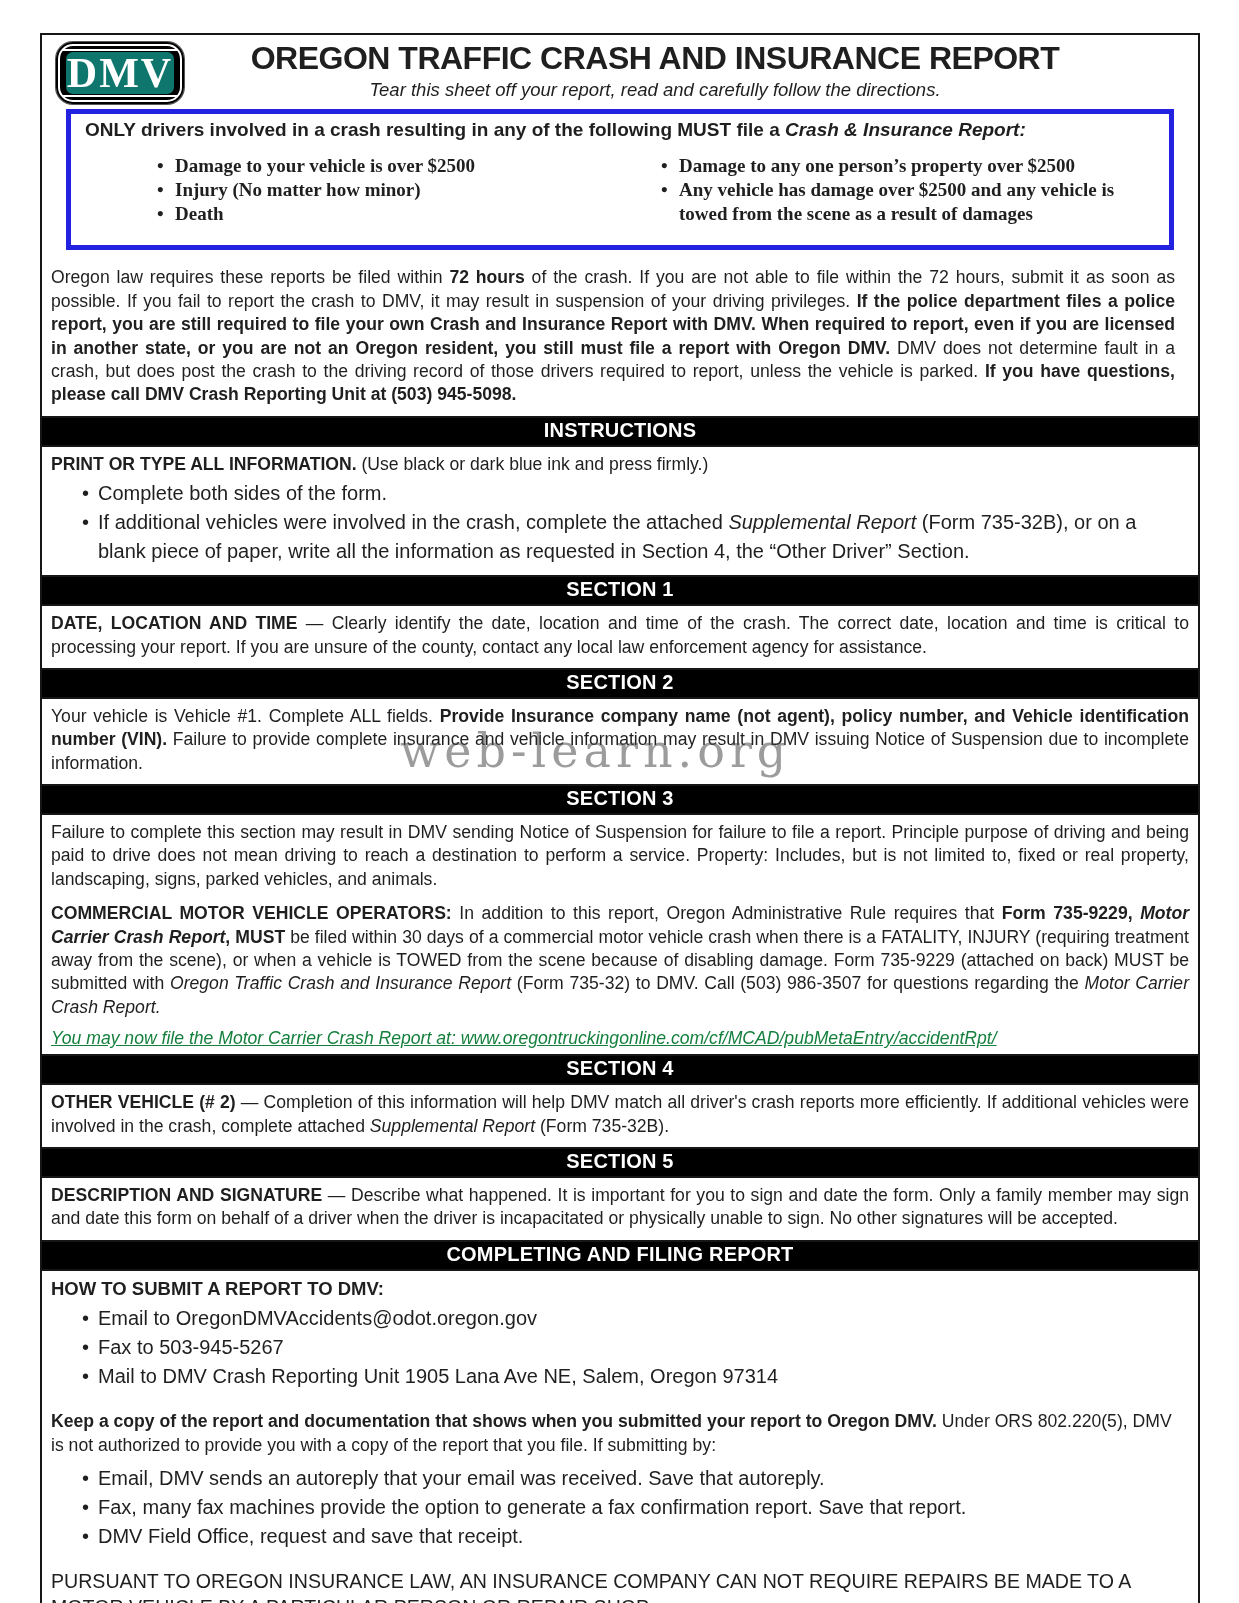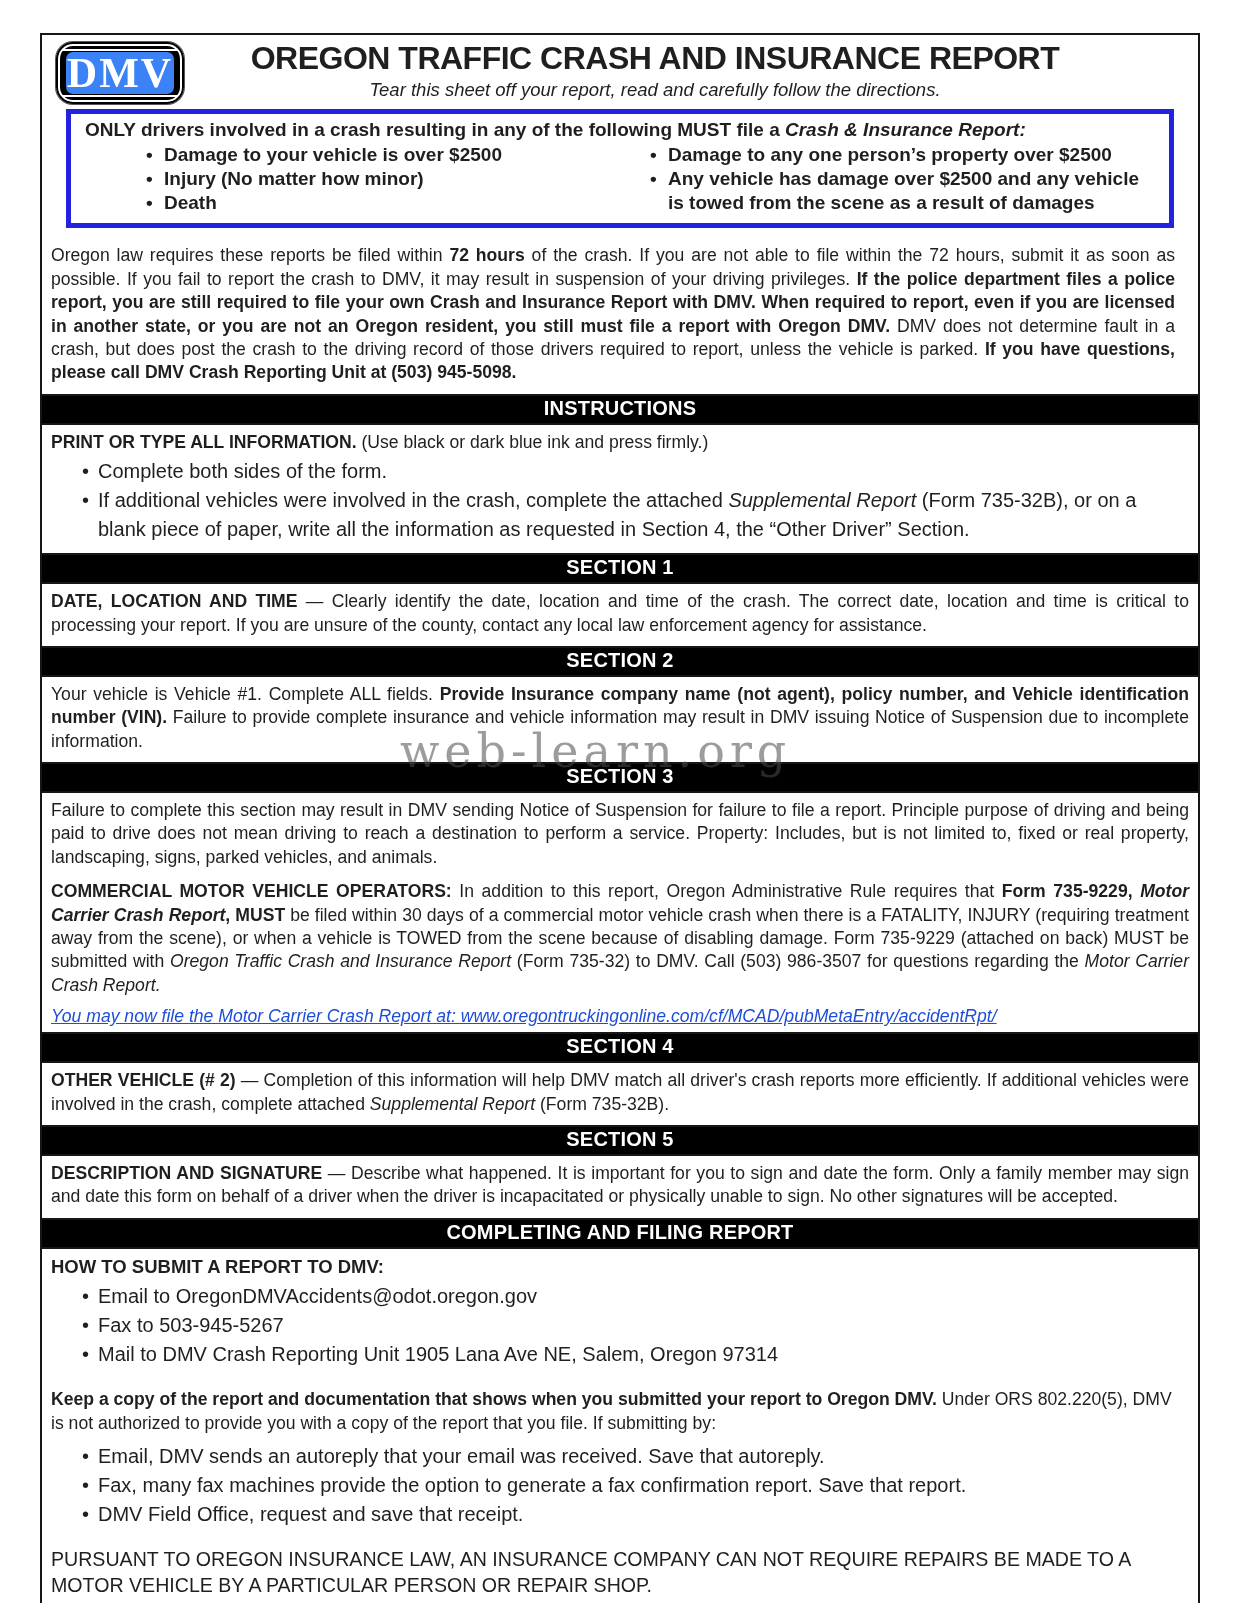--- a/index.html
+++ b/index.html
@@ -8,39 +8,39 @@
     width:1239px; height:1603px; background:#ffffff; position:relative;
     font-family:"Liberation Sans", sans-serif; color:#1f1f1f;
     -webkit-font-smoothing:antialiased;
   }
   .page { position:absolute; left:40px; top:33px; width:1160px; }
   .doc-border { border:2.5px solid #161616; background:#fff; }
 
   
   .header { display:flex; align-items:flex-start; padding:7px 12px 3px 14px; }
   .dmv-logo {
-    width:128px; height:62px; background:#3b82f6; border-radius:17px;
+    width:128px; height:62px; background:#0f766e; border-radius:17px;
     display:flex; align-items:center; justify-content:center; flex:0 0 auto;
     box-shadow: inset 0 0 0 2px #000, inset 0 0 0 4px #fff, inset 0 0 0 10px #000, 0 0 0 1px #555;
   }
   .dmv-logo span {
     font-family:"Liberation Serif", serif; color:#fff; font-size:42px; font-weight:bold;
     border-top:2px solid #fff; border-bottom:2px solid #fff; line-height:1.05; padding:0 4px; letter-spacing:2px;
   }
   .header-text { flex:1; text-align:center; padding-right:60px; }
   .doc-title { font-size:32px; font-weight:bold; margin:0; letter-spacing:-0.5px; line-height:1.05; }
   .doc-subtitle { font-style:italic; font-size:18.5px; margin-top:3px; }
 
   
   .notice-box { margin:2px 24px 8px 24px; border:5px solid #2222e0; padding:5px 12px 7px 14px; }
   .notice-heading { font-size:19px; font-weight:bold; }
   .notice-heading .bi { font-style:italic; }
   .notice-cols { display:flex; margin-top:1px; }
   .notice-col { width:50%; }
-  ul.blist { list-style:none; margin:1px; padding:0 0 0 90px; }
+  ul.blist { list-style:none; margin:12px; padding:0 0 0 90px;font-family:Liberation Serif, serif; }
   .notice-col ul.blist { padding-left:78px; }
   .notice-col:last-child ul.blist { padding-left:46px; padding-right:4px; }
   ul.blist li { position:relative; font-weight:bold; font-size:19px; line-height:1.27; }
   ul.blist li::before { content:"•"; position:absolute; left:-18px; top:0; }
 
   
   .para { padding:8px 23px 9px 9px; font-size:17.6px; line-height:1.33; text-align:justify; }
   .b { font-weight:bold; }
   .i { font-style:italic; }
   .bi2 { font-weight:bold; font-style:italic; }
@@ -51,21 +51,21 @@
     letter-spacing:0.2px;
   }
 
   .block { padding:6px 9px 9px 9px; font-size:17.6px; line-height:1.33; }
   .block.just { text-align:justify; }
   ul.plainlist { list-style:none; margin:3px 0 0 0; padding:0 0 0 47px; }
   ul.plainlist li { position:relative; font-size:20px; line-height:1.45; }
   ul.plainlist li::before { content:"•"; position:absolute; left:-16px; top:0; }
 
   .link-line { padding:0 9px 5px 9px; font-size:17.6px; }
-  .doc-link { color:#1d4ed8; font-style:italic; text-decoration:underline; cursor:pointer; }
+  .doc-link { color:#15803d; font-style:italic; text-decoration:underline; cursor:pointer; }
 
   .keep-para { padding:10px 9px 2px 9px; font-size:17.6px; line-height:1.33; }
   .pursuant { padding:9px 9px 8px 9px; font-size:19.6px; line-height:1.3; }
 
   
   .watermark {
     position:absolute; left:400px; top:724px; z-index:5;
     font-family:"DejaVu Serif", serif; font-size:46px; color:rgba(75,75,75,0.55);
     letter-spacing:5px; pointer-events:none; white-space:nowrap;
   }

